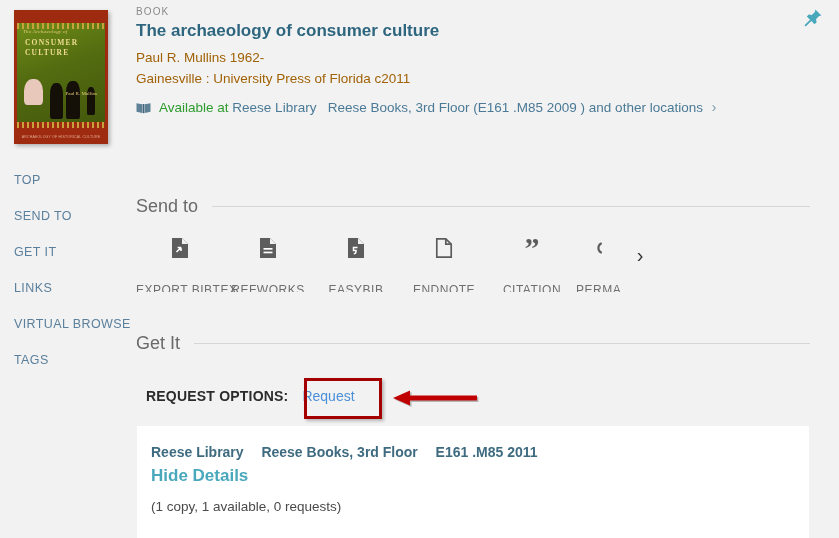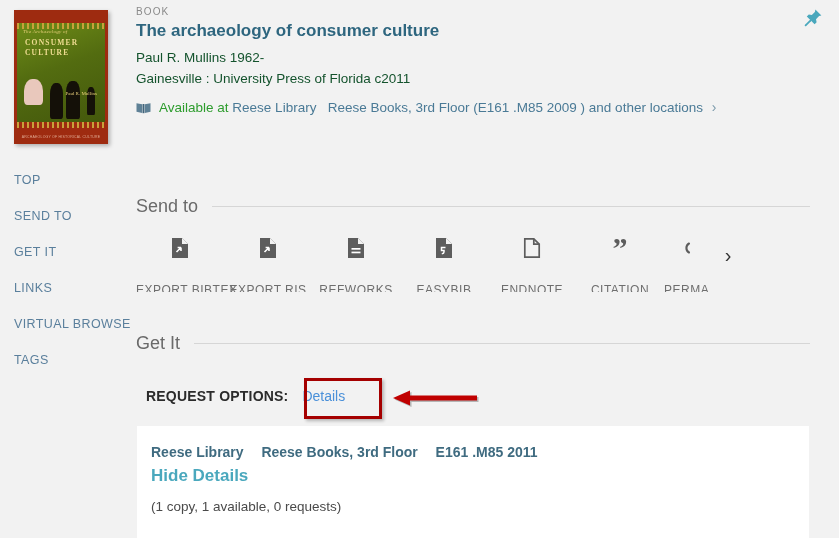--- a/index.html
+++ b/index.html
@@ -94,21 +94,21 @@
   #record-title {
     font-size: 17px;
     font-weight: bold;
     color: #2e667f;
     margin: 0 0 6px 0;
     line-height: 21px;
     cursor: pointer;
   }
   .record-line {
     font-size: 13.5px;
-    color: #14532d;
+    color: #a16207;
     line-height: 21px;
   }
   #availability-line {
     margin-top: 9px;
     font-size: 13.5px;
     line-height: 18px;
     white-space: nowrap;
   }
   #availability-line .book-icon {
     display: inline-block;
@@ -364,30 +364,20 @@
     <div class="glyph">
       <svg width="18" height="22" viewBox="0 0 18 22">
         <path d="M1 1 H11 L17 7 V21 H1 Z" fill="#5d5d5d"></path>
         <path d="M11 1 V7 H17 Z" fill="#f2f2f2"></path>
         <path d="M5.5 15 L10 10.5 M10 10.5 H6.6 M10 10.5 V13.9" stroke="#ffffff" stroke-width="1.6" fill="none"></path>
       </svg>
     </div>
     <div class="label">EXPORT BIBTEX</div>
   </div>
 
-  <div class="sendto-item">
-    <div class="glyph">
-      <svg width="18" height="22" viewBox="0 0 18 22">
-        <path d="M1 1 H11 L17 7 V21 H1 Z" fill="#5d5d5d"></path>
-        <path d="M11 1 V7 H17 Z" fill="#f2f2f2"></path>
-        <path d="M5.5 15 L10 10.5 M10 10.5 H6.6 M10 10.5 V13.9" stroke="#ffffff" stroke-width="1.6" fill="none"></path>
-      </svg>
-    </div>
-    <div class="label">EXPORT RIS</div>
-  </div>
 
   <div class="sendto-item">
     <div class="glyph">
       <svg width="18" height="22" viewBox="0 0 18 22">
         <path d="M1 1 H11 L17 7 V21 H1 Z" fill="#5d5d5d"></path>
         <path d="M11 1 V7 H17 Z" fill="#f2f2f2"></path>
         <rect x="4.5" y="11" width="9" height="1.7" fill="#ffffff"></rect>
         <rect x="4.5" y="14.6" width="9" height="1.7" fill="#ffffff"></rect>
       </svg>
     </div>
@@ -434,21 +424,21 @@
   <div id="sendto-next">›</div>
 </div>
 
 <div class="section-head" id="getit-head">
   <div class="title">Get It</div>
   <div class="rule"></div>
 </div>
 
 <div id="request-options-row">
   <span id="request-options-label">REQUEST OPTIONS:</span>
-  <span id="request-link">Details</span>
+  <span id="request-link">Request</span>
 </div>
 
 <div id="annotation-box"></div>
 
 <div id="annotation-arrow">
   <svg width="86" height="20" viewBox="0 0 86 20">
     <g transform="translate(1.5,1.5)">
       <path d="M0 9 L17 1.5 L17 6.5 L84 6.5 L84 11.5 L17 11.5 L17 16.5 Z" fill="#000000" opacity="0.25"></path>
     </g>
     <path d="M0 9 L17 1.5 L17 6.5 L84 6.5 L84 11.5 L17 11.5 L17 16.5 Z" fill="#c00000"></path>

